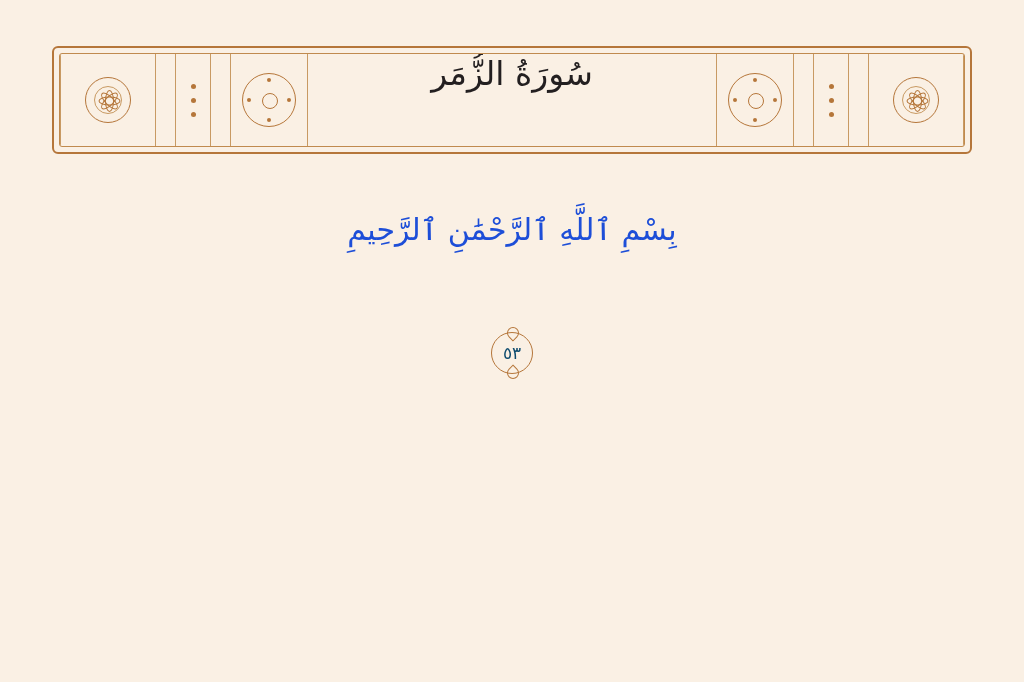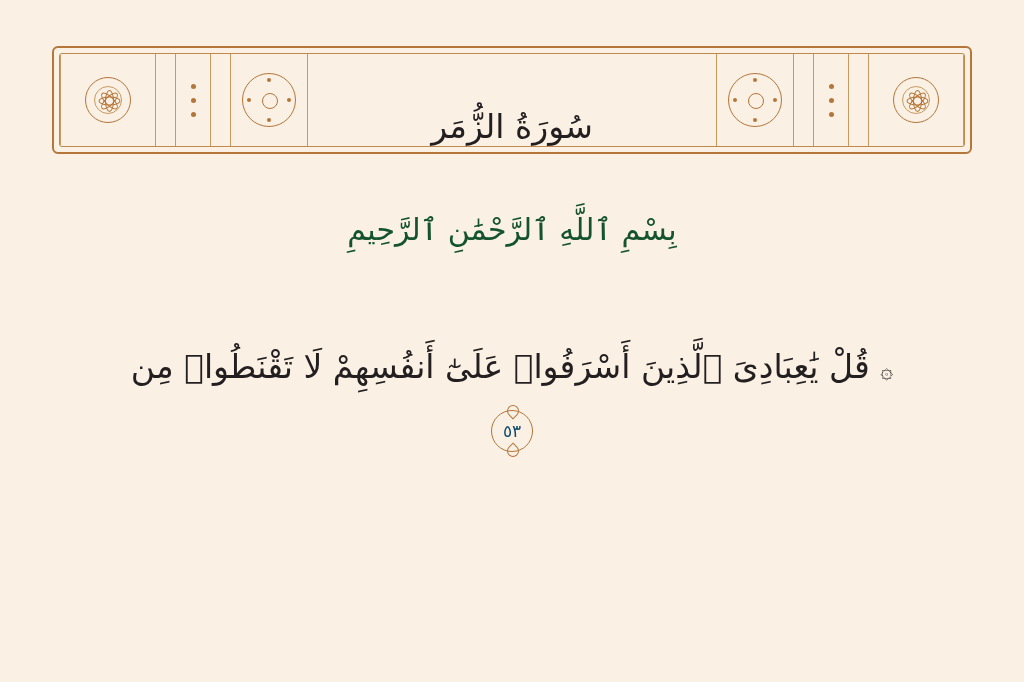--- a/index.html
+++ b/index.html
@@ -35,21 +35,21 @@
     padding: 5px;
   }
   .surah-header-inner {
     position: relative;
     width: 100%;
     height: 100%;
     box-sizing: border-box;
     border: 1px solid #c08a4e;
     border-radius: 3px;
     display: flex;
-    align-items: flex-end;
+    align-items: flex-start;
     justify-content: center;
     overflow: hidden;
   }
 
   .ornament-band {
     position: absolute;
     top: 0;
     height: 100%;
     width: 248px;
     display: flex;
@@ -159,21 +159,21 @@
 
   
   .basmala {
     position: absolute;
     top: 212px;
     left: 0;
     width: 100%;
     text-align: center;
     font-family: "DejaVu Sans", "Liberation Sans", sans-serif;
     font-size: 30px;
-    color: #14532d;
+    color: #1d4ed8;
     direction: rtl;
   }
 
   
   .ayah-block {
     position: absolute;
     top: 330px;
     left: 60px;
     width: 904px;
     direction: rtl;
@@ -296,24 +296,20 @@
         </div>
       </div>
 
       <div class="surah-title">سُورَةُ الزُّمَر</div>
     </div>
   </div>
 
   <div class="basmala">بِسْمِ ٱللَّهِ ٱلرَّحْمَٰنِ ٱلرَّحِيمِ</div>
 
   <div class="ayah-block">
-    <div class="ayah-line">
-      <span class="star-mark">۞</span>
-      <span>قُلْ يَٰعِبَادِىَ ٱلَّذِينَ أَسْرَفُوا۟ عَلَىٰٓ أَنفُسِهِمْ لَا تَقْنَطُوا۟ مِن</span>
-    </div>
     <div class="ayah-line last">
       <span class="ayah-marker">
         <span class="ring"></span>
         <span class="num">٥٣</span>
       </span>
     </div>
   </div>
 
 </div>
 

